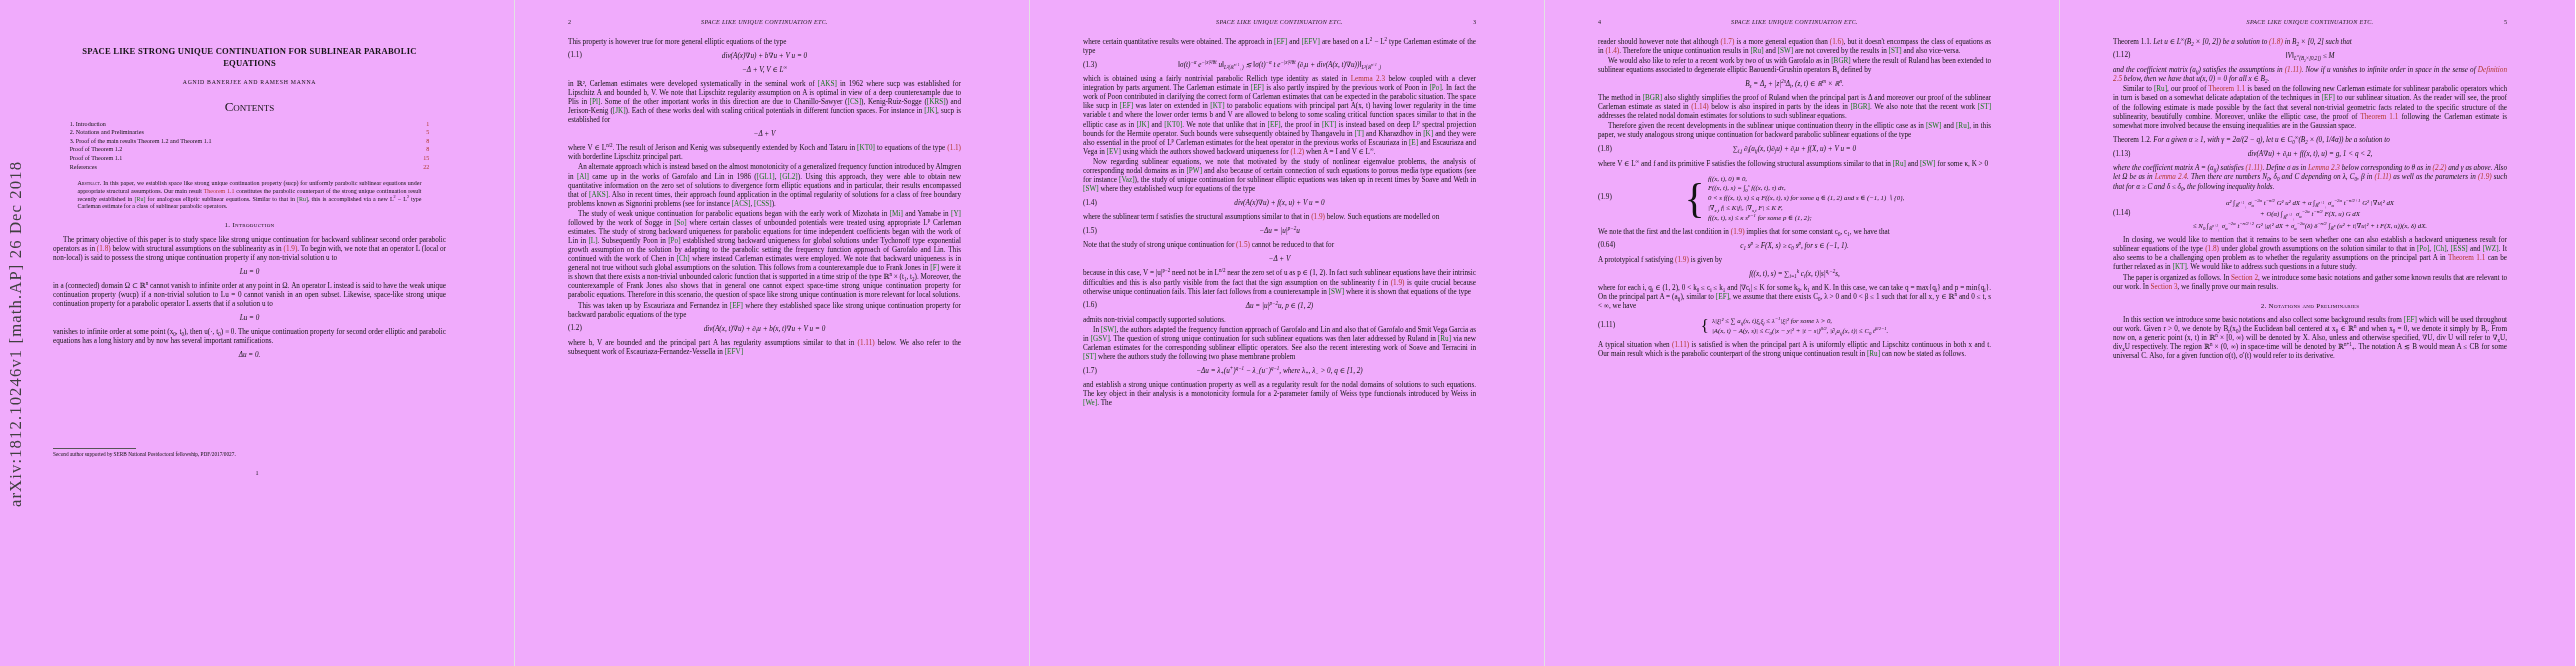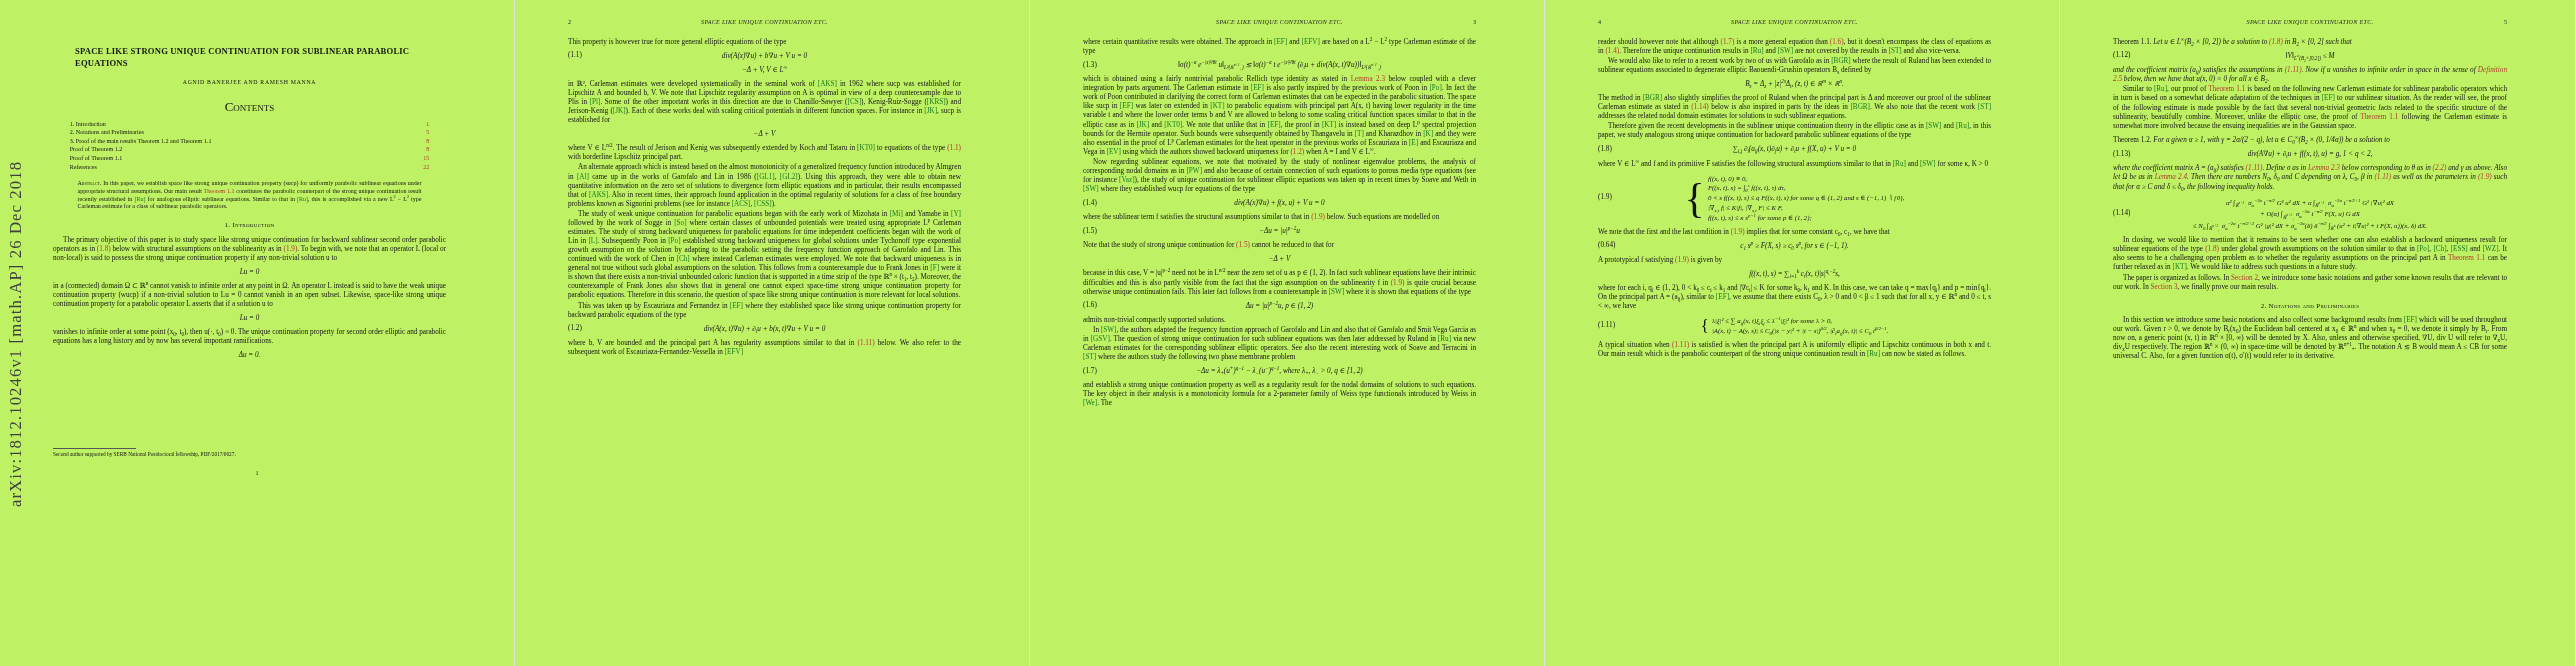--- a/index.html
+++ b/index.html
@@ -3,33 +3,33 @@
 <meta charset="utf-8">
 <title>arXiv paper preview</title>
 <style>
   html,body{margin:0;padding:0;background:#ffffff;}
   body{width:2576px;height:667px;overflow:hidden;
        font-family:"Liberation Serif","DejaVu Serif",serif;color:#141414;}
   #canvas{position:relative;width:2576px;height:667px;background:#fff;}
   #pages{display:flex;width:2576px;height:667px;}
 
   .page{position:relative;width:515px;height:667px;box-sizing:border-box;
-        background:#bef264;border-right:0.6px solid #e2e2e2;
+        background:#f0abfc;border-right:0.6px solid #e2e2e2;
         padding:19px 68px 0 53px;overflow:hidden;
         font-size:7.2px;line-height:1.26;text-align:justify;}
   .page:last-child{border-right:none;}
 
   .pghead{display:flex;align-items:baseline;font-size:6.1px;margin-bottom:11px;color:#1d1d1d;}
   .pghead .hl{width:25.6px;text-align:left;}
   .pghead .hc{flex:1;text-align:center;font-style:italic;letter-spacing:0.3px;}
   .pghead .hr{width:25.6px;text-align:right;}
 
   .content.titlepage{padding-top:25.6px;}
 
-  .title{text-align:left;font-weight:bold;font-size:8.6px;line-height:1.45;
+  .title{text-align:center;font-weight:bold;font-size:8.6px;line-height:1.45;
          margin:0 22px 9px 22px;letter-spacing:0.2px;}
   .authors{text-align:center;font-size:5.8px;letter-spacing:0.7px;margin-bottom:13.3px;}
   .tochead{text-align:center;font-variant:small-caps;font-size:13px;margin:3.3px 0 4.4px;}
   .toc{font-size:6.1px;margin:0 16.7px 9px 16.7px;}
   .tocrow{display:flex;line-height:1.4;}
   .tocrow .tl{flex:1;}
   .tocrow .tp{margin-left:5.6px;color:var(--ref,#b03a2e);}
   .abstract{font-size:6px;line-height:1.3;margin:4.4px 24.5px 10px 24.5px;}
   .ablabel{font-variant:small-caps;}
   .secthead{text-align:center;font-variant:small-caps;font-size:7px;

